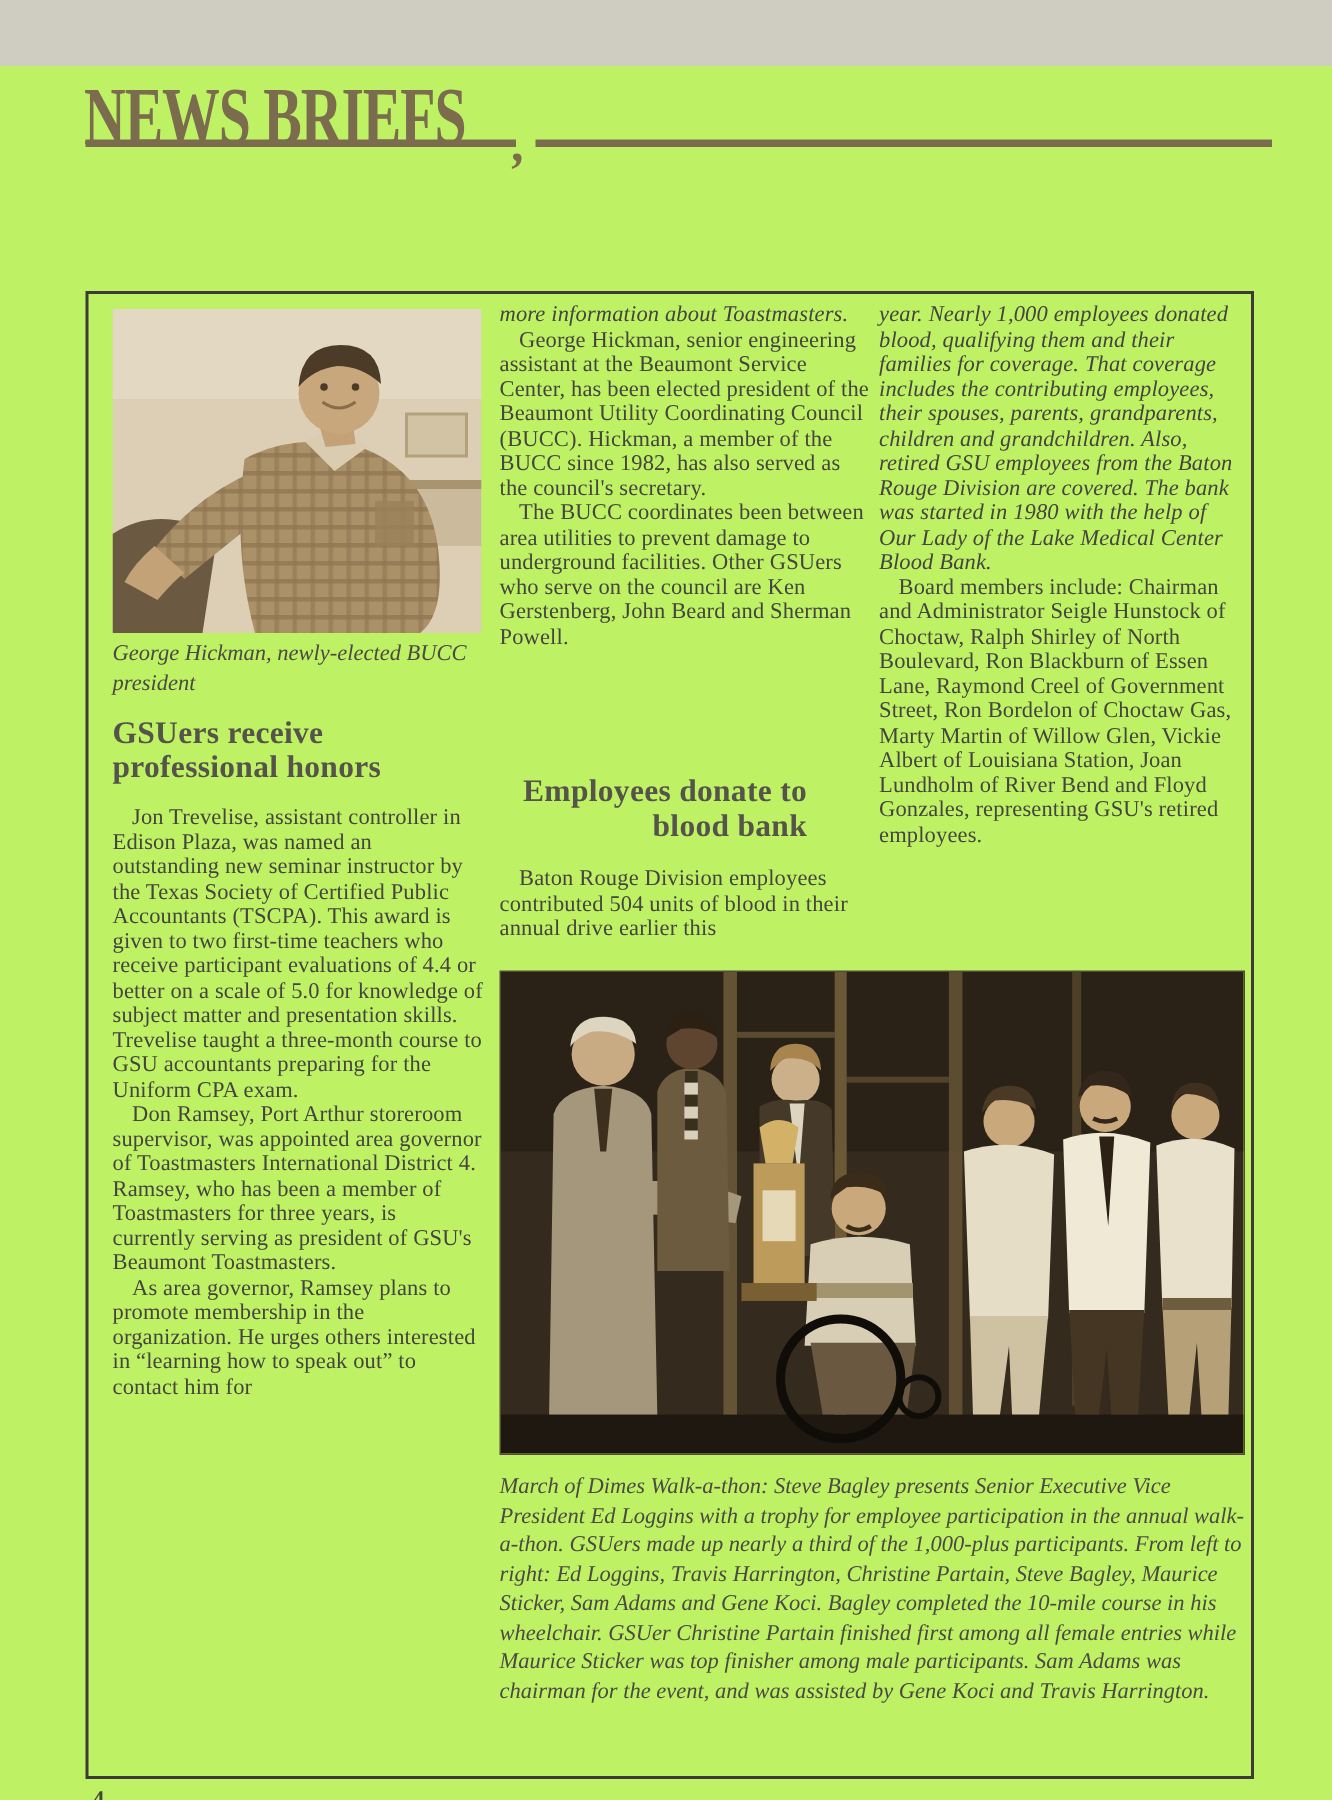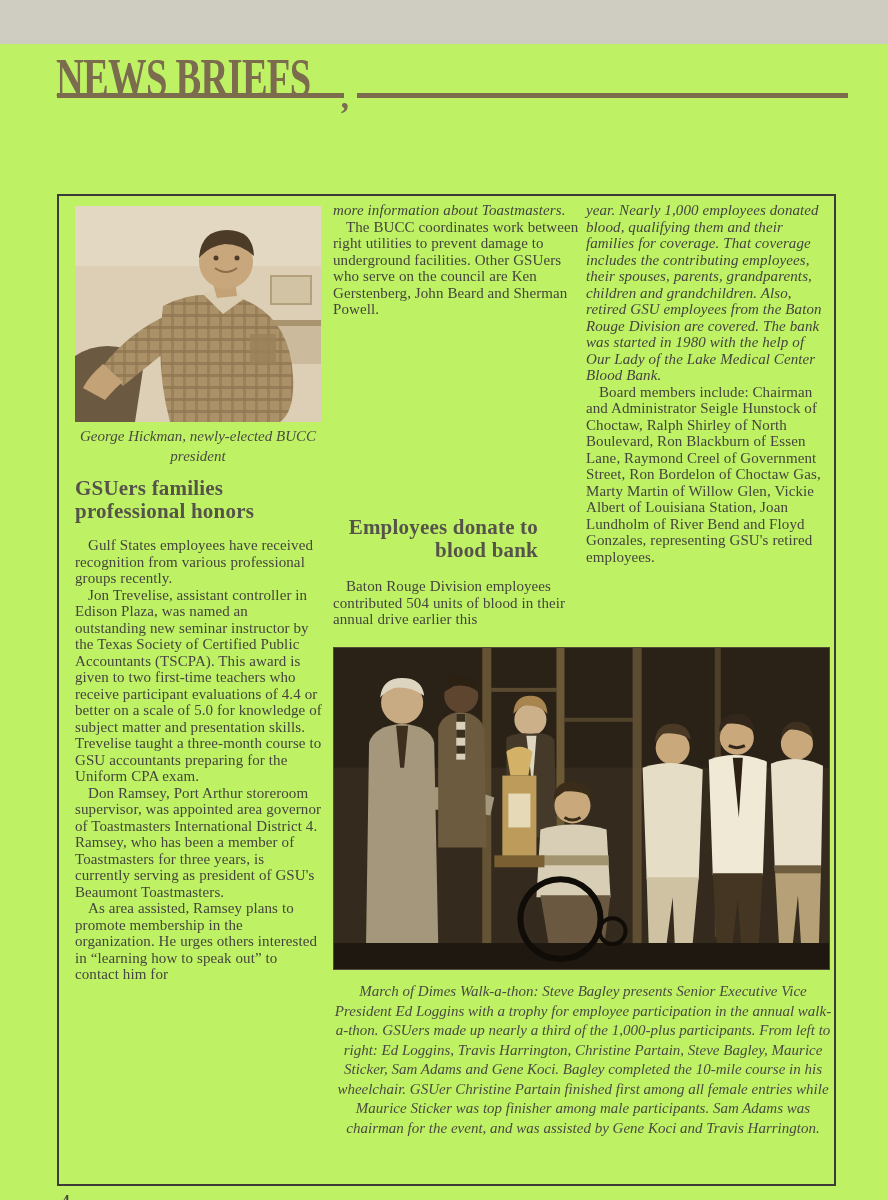--- a/index.html
+++ b/index.html
@@ -38,21 +38,20 @@
     color:#55534a; letter-spacing:0.2px;
   }
   .body-p {
     margin:0; font-size:15px; line-height:16.5px;
     text-indent:13px; letter-spacing:0.1px;
   }
   .body-p.flow-continue { text-indent:0;font-style:italic; }
   .photo-caption {
     margin:0; font-style:italic; font-size:15px; line-height:19.5px;
     color:#4b4a42;
-    text-align:center;
   }
   
   .col1-photo   { left:16px;  top:10px;  width:246px; height:216px; }
   .col1-caption { left:16px;  top:231px; width:246px; }
   .col1-head    { left:16px;  top:281px; width:215px; }
   .col1-text    { left:16px;  top:341px; width:247px; }
   .col2-text-a  { left:274px; top:6px;   width:247px; }
   .col2-head    { left:274px; top:320px; width:205px;text-align:right; }
   .col2-text-b  { left:274px; top:382px; width:247px; }
   .col3-text    { left:527px; top:6px;   width:243px; }
@@ -108,30 +107,30 @@
         <path d="M124,52 Q126,24 152,24 Q178,24 179,50 Q166,38 150,38 Q134,40 124,52 Z" fill="#4c3b27"></path>
         <path d="M140,62 Q151,70 162,62" stroke="#8a6c48" stroke-width="2" fill="none"></path>
         <circle cx="141" cy="52" r="2.5" fill="#4c3b27"></circle>
         <circle cx="162" cy="52" r="2.5" fill="#4c3b27"></circle>
 
         <rect x="175" y="128" width="26" height="30" fill="#9b8159" opacity="0.8"></rect>
       </svg>
     </div>
     <p class="photo-caption col1-caption">George Hickman, newly-elected BUCC president</p>
 
-    <h2 class="headline col1-head">GSUers families professional honors</h2>
+    <h2 class="headline col1-head">GSUers receive professional honors</h2>
     <div class="col1-text">
-      <p class="body-p">Gulf States employees have received recognition from various professional groups recently.</p>
       <p class="body-p">Jon Trevelise, assistant controller in Edison Plaza, was named an outstanding new seminar instructor by the Texas Society of Certified Public Accountants (TSCPA). This award is given to two first-time teachers who receive participant evaluations of 4.4 or better on a scale of 5.0 for knowledge of subject matter and presentation skills. Trevelise taught a three-month course to GSU accountants preparing for the Uniform CPA exam.</p>
       <p class="body-p">Don Ramsey, Port Arthur storeroom supervisor, was appointed area governor of Toastmasters International District 4. Ramsey, who has been a member of Toastmasters for three years, is currently serving as president of GSU's Beaumont Toastmasters.</p>
-      <p class="body-p">As area assisted, Ramsey plans to promote membership in the organization. He urges others interested in “learning how to speak out” to contact him for</p>
+      <p class="body-p">As area governor, Ramsey plans to promote membership in the organization. He urges others interested in “learning how to speak out” to contact him for</p>
     </div>
     <div class="col2-text-a">
       <p class="body-p flow-continue">more information about Toastmasters.</p>
-      <p class="body-p">The BUCC coordinates work between right utilities to prevent damage to underground facilities. Other GSUers who serve on the council are Ken Gerstenberg, John Beard and Sherman Powell.</p>
+      <p class="body-p">George Hickman, senior engineering assistant at the Beaumont Service Center, has been elected president of the Beaumont Utility Coordinating Council (BUCC). Hickman, a member of the BUCC since 1982, has also served as the council's secretary.</p>
+      <p class="body-p">The BUCC coordinates been between area utilities to prevent damage to underground facilities. Other GSUers who serve on the council are Ken Gerstenberg, John Beard and Sherman Powell.</p>
     </div>
 
     <h2 class="headline col2-head">Employees donate to blood bank</h2>
     <div class="col2-text-b">
       <p class="body-p">Baton Rouge Division employees contributed 504 units of blood in their annual drive earlier this</p>
     </div>
     <div class="col3-text">
       <p class="body-p flow-continue">year. Nearly 1,000 employees donated blood, qualifying them and their families for coverage. That coverage includes the contributing employees, their spouses, parents, grandparents, children and grandchildren. Also, retired GSU employees from the Baton Rouge Division are covered. The bank was started in 1980 with the help of Our Lady of the Lake Medical Center Blood Bank.</p>
       <p class="body-p">Board members include: Chairman and Administrator Seigle Hunstock of Choctaw, Ralph Shirley of North Boulevard, Ron Blackburn of Essen Lane, Raymond Creel of Government Street, Ron Bordelon of Choctaw Gas, Marty Martin of Willow Glen, Vickie Albert of Louisiana Station, Joan Lundholm of River Bend and Floyd Gonzales, representing GSU's retired employees.</p>
     </div>

